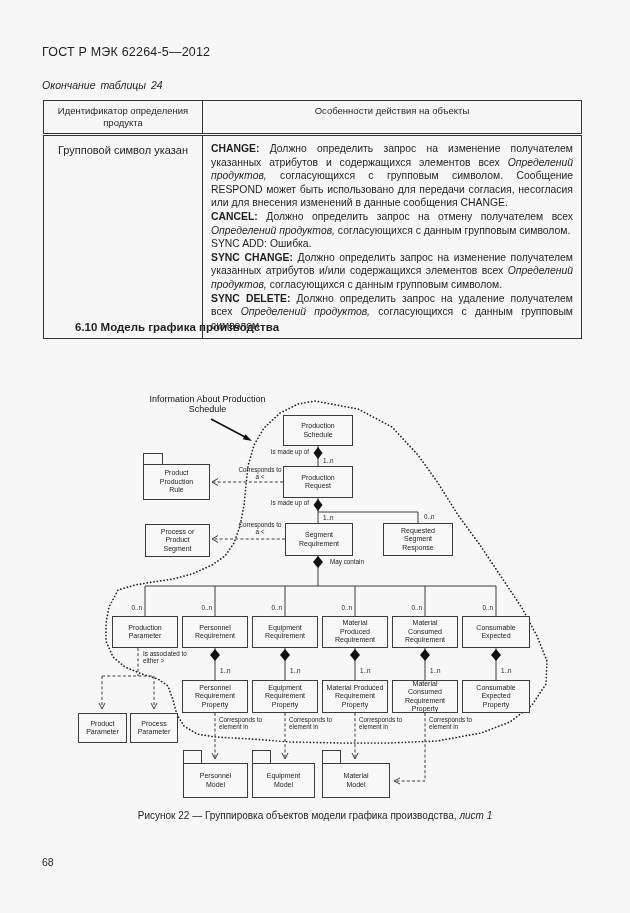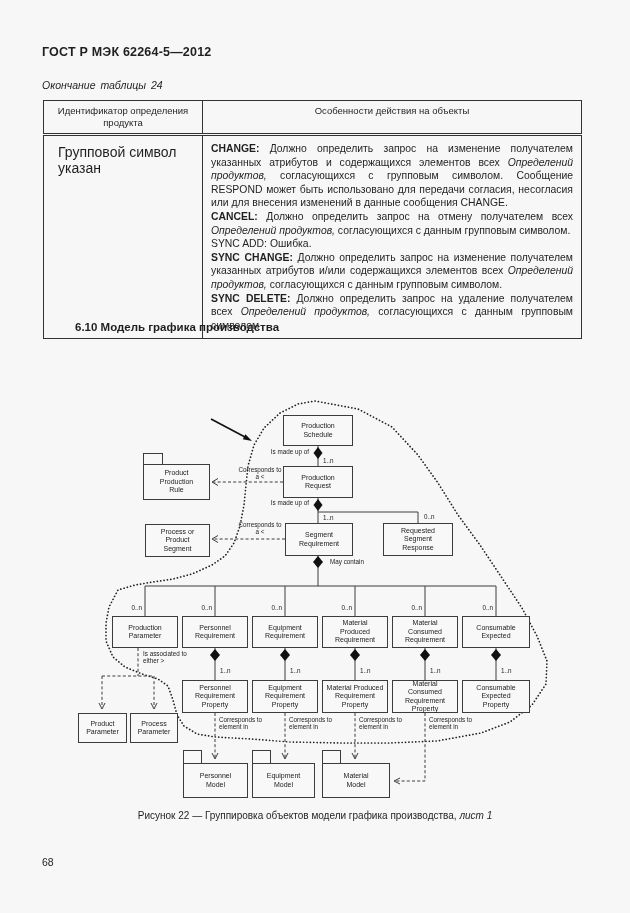--- a/index.html
+++ b/index.html
@@ -1,26 +1,26 @@
 <!DOCTYPE html>
 <html><head>
 <meta charset="utf-8">
 <style>
   html,body{margin:0;padding:0;}
   body{width:630px;height:913px;background:#f7f7f7;font-family:"Liberation Sans",sans-serif;color:#1f1f1f;position:relative;overflow:hidden;}
   .page{position:absolute;left:0;top:0;width:630px;height:913px;}
 
-  .doc-header{position:absolute;left:42px;top:45px;font-size:12.5px;font-weight:bold;letter-spacing:.2px;}
+  .doc-header{position:absolute;left:42px;top:45px;font-size:12.5px;font-weight:normal;letter-spacing:.2px;}
   .table-cont{position:absolute;left:42px;top:79px;font-size:10.5px;font-style:italic;word-spacing:2px;}
 
   table.def{position:absolute;left:43px;top:100px;width:539px;border-collapse:collapse;table-layout:fixed;}
   table.def th, table.def td{border:1px solid #333;vertical-align:top;}
   table.def th{font-size:9.5px;font-weight:normal;text-align:center;padding:4px 6px;line-height:12px;border-bottom:3px double #333;height:22px;}
   table.def col.c1{width:159px;}
-  table.def td.idcell{padding:8px 6px 6px 14px;font-size:14px;}
+  table.def td.idcell{padding:8px 6px 6px 14px;font-size:11px;}
   table.def td.actcell{padding:6px 8px;font-size:10.4px;line-height:13.6px;}
   td.actcell p{margin:0;text-align:justify;}
 
   .sec-h{position:absolute;left:75px;top:321px;font-size:11.5px;font-weight:bold;}
   .sec-sub{position:absolute;left:75px;top:343px;font-size:11px;}
   .sec-p{position:absolute;left:42px;top:358px;width:547px;font-size:11px;line-height:15px;text-indent:33px;text-align:justify;margin:0;}
 
   .caption{position:absolute;left:0;top:810px;width:630px;text-align:center;font-size:10px;}
   .caption .it{font-style:italic;margin-top:40px;}
   .pagenum{position:absolute;left:42px;top:856px;font-size:10.5px;}
@@ -128,20 +128,21 @@
         <path d="M178,142.5 L172,146 L178,149.5"></path>
         <path d="M59,310 L62,316 L65,310"></path>
         <path d="M111,310 L114,316 L117,310"></path>
         <path d="M172,360 L175,366 L178,360"></path>
         <path d="M242,360 L245,366 L248,360"></path>
         <path d="M312,360 L315,366 L318,360"></path>
         <path d="M360,385 L354,388 L360,391"></path>
       </g>
     </svg>
 
+    <div class="annot">Information About Production Schedule</div>
 
     <div class="box" style="left:243px;top:22px;width:70px;height:31px;padding:0 10px;">Production Schedule</div>
     <div class="box" style="left:243px;top:73px;width:70px;height:32px;padding:0 10px;">Production Request</div>
 
     <div class="tab" style="left:103px;top:60px;width:20px;height:12px;"></div>
     <div class="box" style="left:103px;top:71px;width:67px;height:36px;padding:0 11px;">Product Production Rule</div>
 
     <div class="box" style="left:105px;top:131px;width:65px;height:33px;padding:0 13px;">Process or Product Segment</div>
     <div class="box" style="left:245px;top:130px;width:68px;height:33px;padding:0 9px;">Segment Requirement</div>
     <div class="box" style="left:343px;top:130px;width:70px;height:33px;padding:0 10px;">Requested Segment Response</div>

